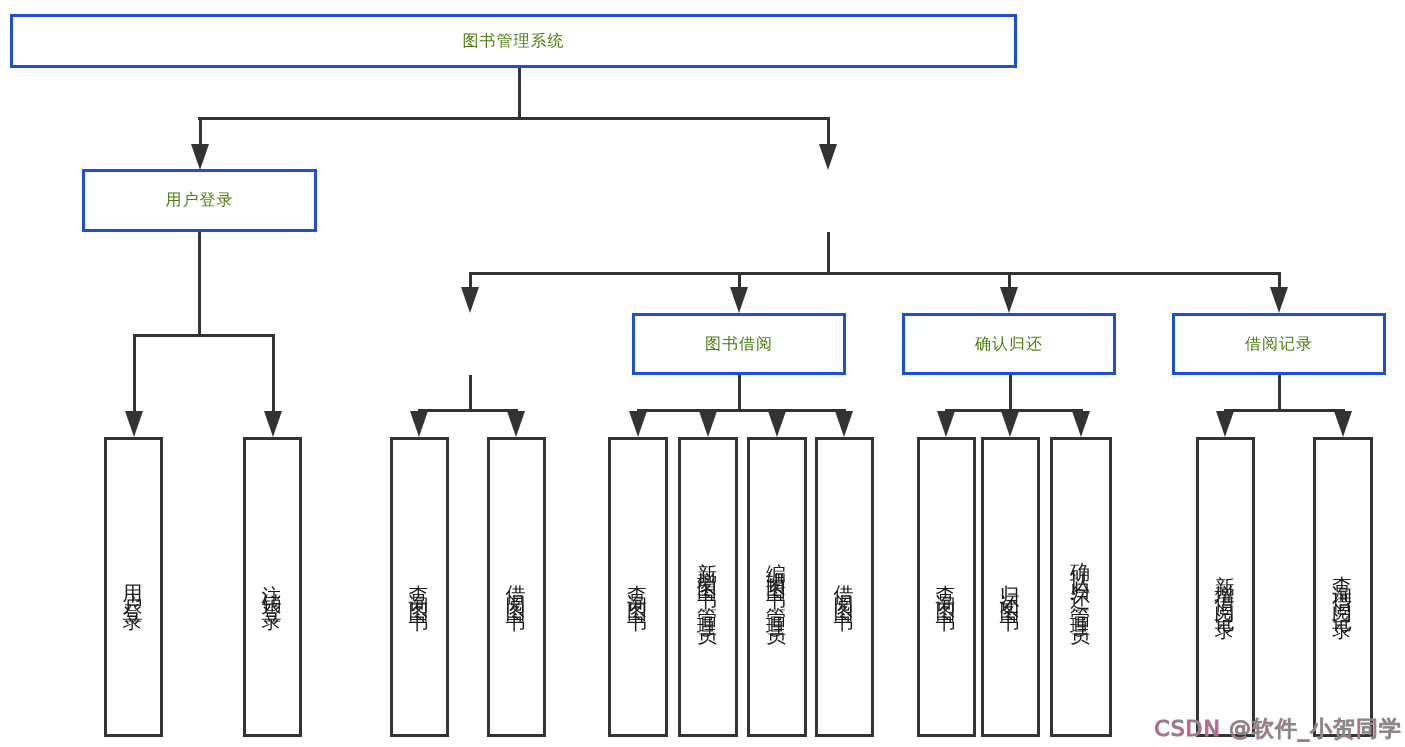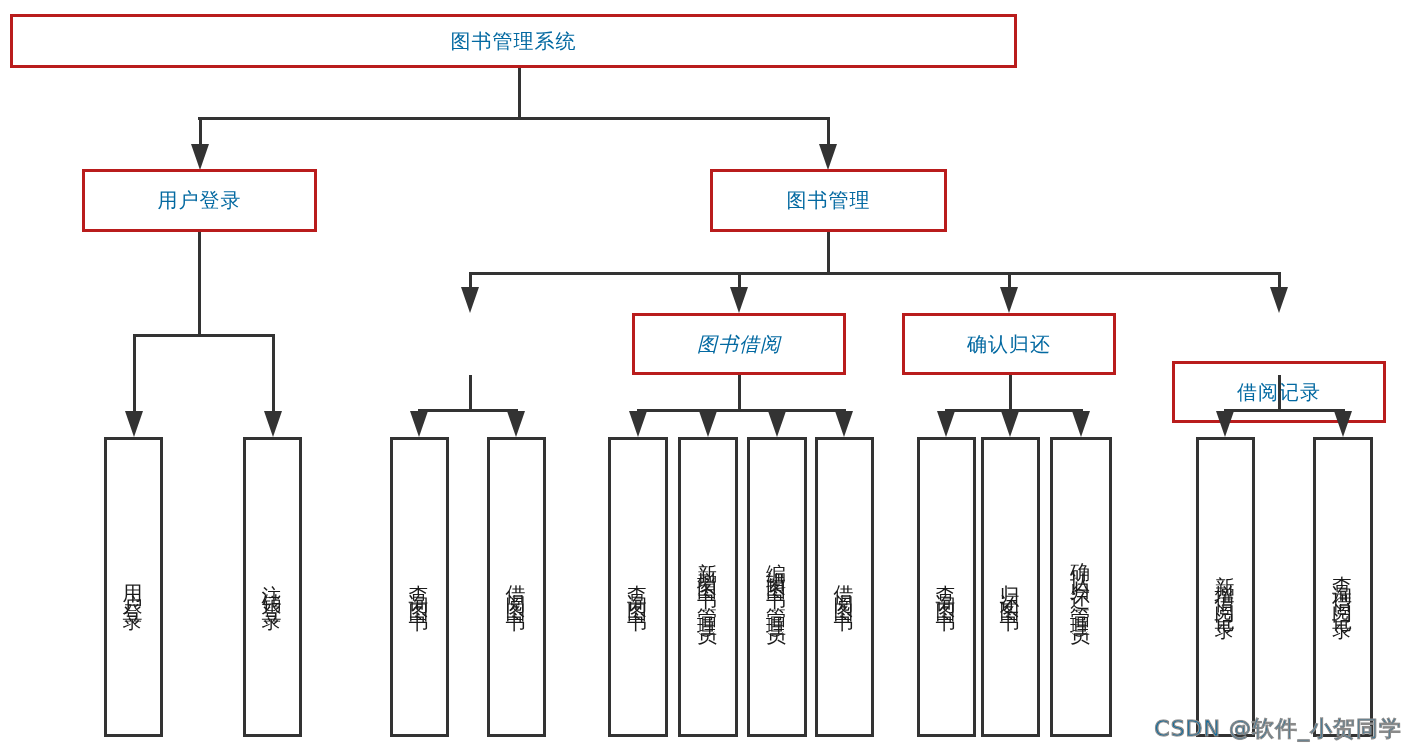--- a/index.html
+++ b/index.html
@@ -1,81 +1,80 @@
 <!DOCTYPE html>
 <html><head>
 <meta charset="utf-8">
 <style>
   html,body{margin:0;padding:0;background:#ffffff;}
   #canvas{
     position:relative;width:1405px;height:747px;background:#ffffff;
     font-family:"DejaVu Sans","Liberation Sans",sans-serif;overflow:hidden;
   }
   .node{
-    position:absolute;box-sizing:border-box;border:3px solid #b91c1c;background:#ffffff;
+    position:absolute;box-sizing:border-box;border:3px solid #1d4ed8;background:#ffffff;
     display:flex;align-items:center;justify-content:center;
-    font-size:20px;color:#0369a1;letter-spacing:1px;white-space:nowrap;
+    font-size:16px;color:#4d7c0f;letter-spacing:1px;white-space:nowrap;
   }
   .vnode{
     position:absolute;box-sizing:border-box;border:3px solid #333333;background:#ffffff;
     display:flex;align-items:center;justify-content:center;
     writing-mode:vertical-rl;text-orientation:mixed;
     font-size:20px;color:#1a1a1a;letter-spacing:9px;
     top:437px;height:300px;width:59px;
   }
   .hl{position:absolute;height:3px;background:#333333;}
   .vl{position:absolute;width:3px;background:#333333;}
   .arr{position:absolute;width:0;height:0;
     border-left:9px solid transparent;border-right:9px solid transparent;
     border-top:26px solid #333333;}
   #watermark{
     position:absolute;top:714px;right:3px;z-index:10;
-    font-size:22px;letter-spacing:1px;color:#0369a1;
+    font-size:22px;letter-spacing:1px;color:#ec4899;
     -webkit-text-stroke:1.2px #8a8a8a;text-shadow:0 0 1px #999999;
     white-space:nowrap;
   }
 </style>
 </head>
 <body>
 
 <div id="canvas">
 
   <div class="node" style="left:10px;top:14px;width:1007px;height:54px;">图书管理系统</div>
 
   <div class="vl" style="left:518px;top:68px;height:50px;"></div>
   <div class="hl" style="left:198px;top:117px;width:632px;"></div>
   <div class="vl" style="left:198.5px;top:117px;height:28px;"></div>
   <div class="arr" style="left:191px;top:144px;"></div>
   <div class="vl" style="left:826.5px;top:117px;height:28px;"></div>
   <div class="arr" style="left:819px;top:144px;"></div>
 
   <div class="node" style="left:82px;top:169px;width:235px;height:63px;">用户登录</div>
-  <div class="node" style="left:710px;top:169px;width:237px;height:63px;">图书管理</div>
 
   <div class="vl" style="left:197.5px;top:232px;height:104px;"></div>
   <div class="hl" style="left:132.5px;top:334px;width:142px;"></div>
   <div class="vl" style="left:132.5px;top:334px;height:79px;"></div>
   <div class="arr" style="left:125px;top:411px;"></div>
   <div class="vl" style="left:271.5px;top:334px;height:79px;"></div>
   <div class="arr" style="left:264px;top:411px;"></div>
 
   <div class="vl" style="left:826.5px;top:232px;height:42px;"></div>
   <div class="hl" style="left:468.5px;top:272px;width:812px;"></div>
   <div class="vl" style="left:468.5px;top:272px;height:17px;"></div>
   <div class="arr" style="left:461px;top:287px;"></div>
   <div class="vl" style="left:737.5px;top:272px;height:17px;"></div>
   <div class="arr" style="left:730px;top:287px;"></div>
   <div class="vl" style="left:1007.5px;top:272px;height:17px;"></div>
   <div class="arr" style="left:1000px;top:287px;"></div>
   <div class="vl" style="left:1277.5px;top:272px;height:17px;"></div>
   <div class="arr" style="left:1270px;top:287px;"></div>
 
-  <div class="node" style="left:632px;top:313px;width:214px;height:62px;font-style:italic;">图书借阅</div>
+  <div class="node" style="left:632px;top:313px;width:214px;height:62px;">图书借阅</div>
   <div class="node" style="left:902px;top:313px;width:214px;height:62px;">确认归还</div>
-  <div class="node" style="left:1172px;top:313px;width:214px;height:62px;margin-top:48px;">借阅记录</div>
+  <div class="node" style="left:1172px;top:313px;width:214px;height:62px;">借阅记录</div>
 
   <div class="vl" style="left:468.5px;top:375px;height:36px;"></div>
   <div class="hl" style="left:417.5px;top:409px;width:100px;"></div>
   <div class="arr" style="left:410px;top:411px;"></div>
   <div class="arr" style="left:507px;top:411px;"></div>
 
   <div class="vl" style="left:737.5px;top:375px;height:36px;"></div>
   <div class="hl" style="left:636.5px;top:409px;width:209px;"></div>
   <div class="arr" style="left:629px;top:411px;"></div>
   <div class="arr" style="left:699px;top:411px;"></div>

